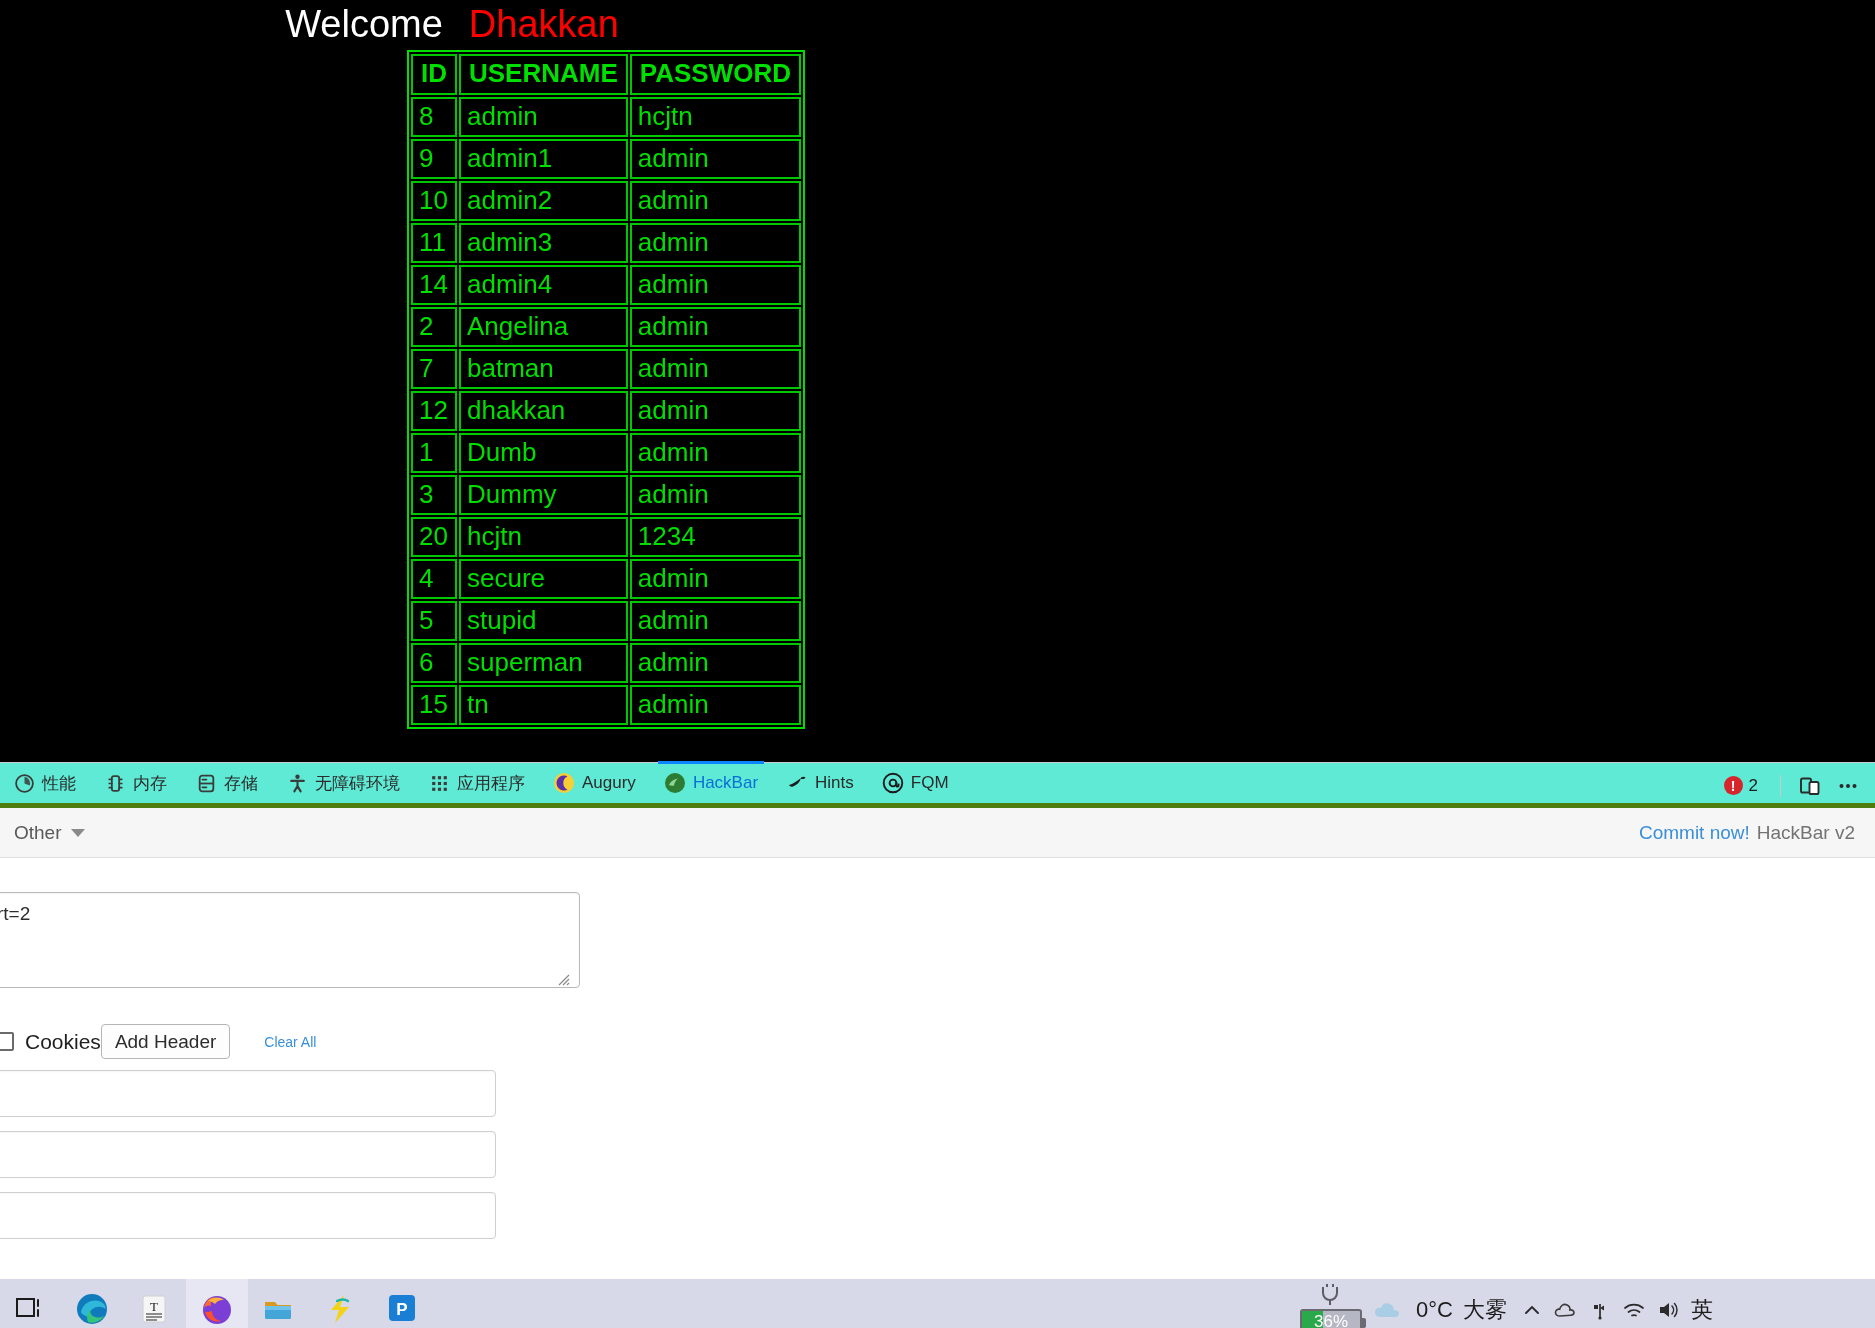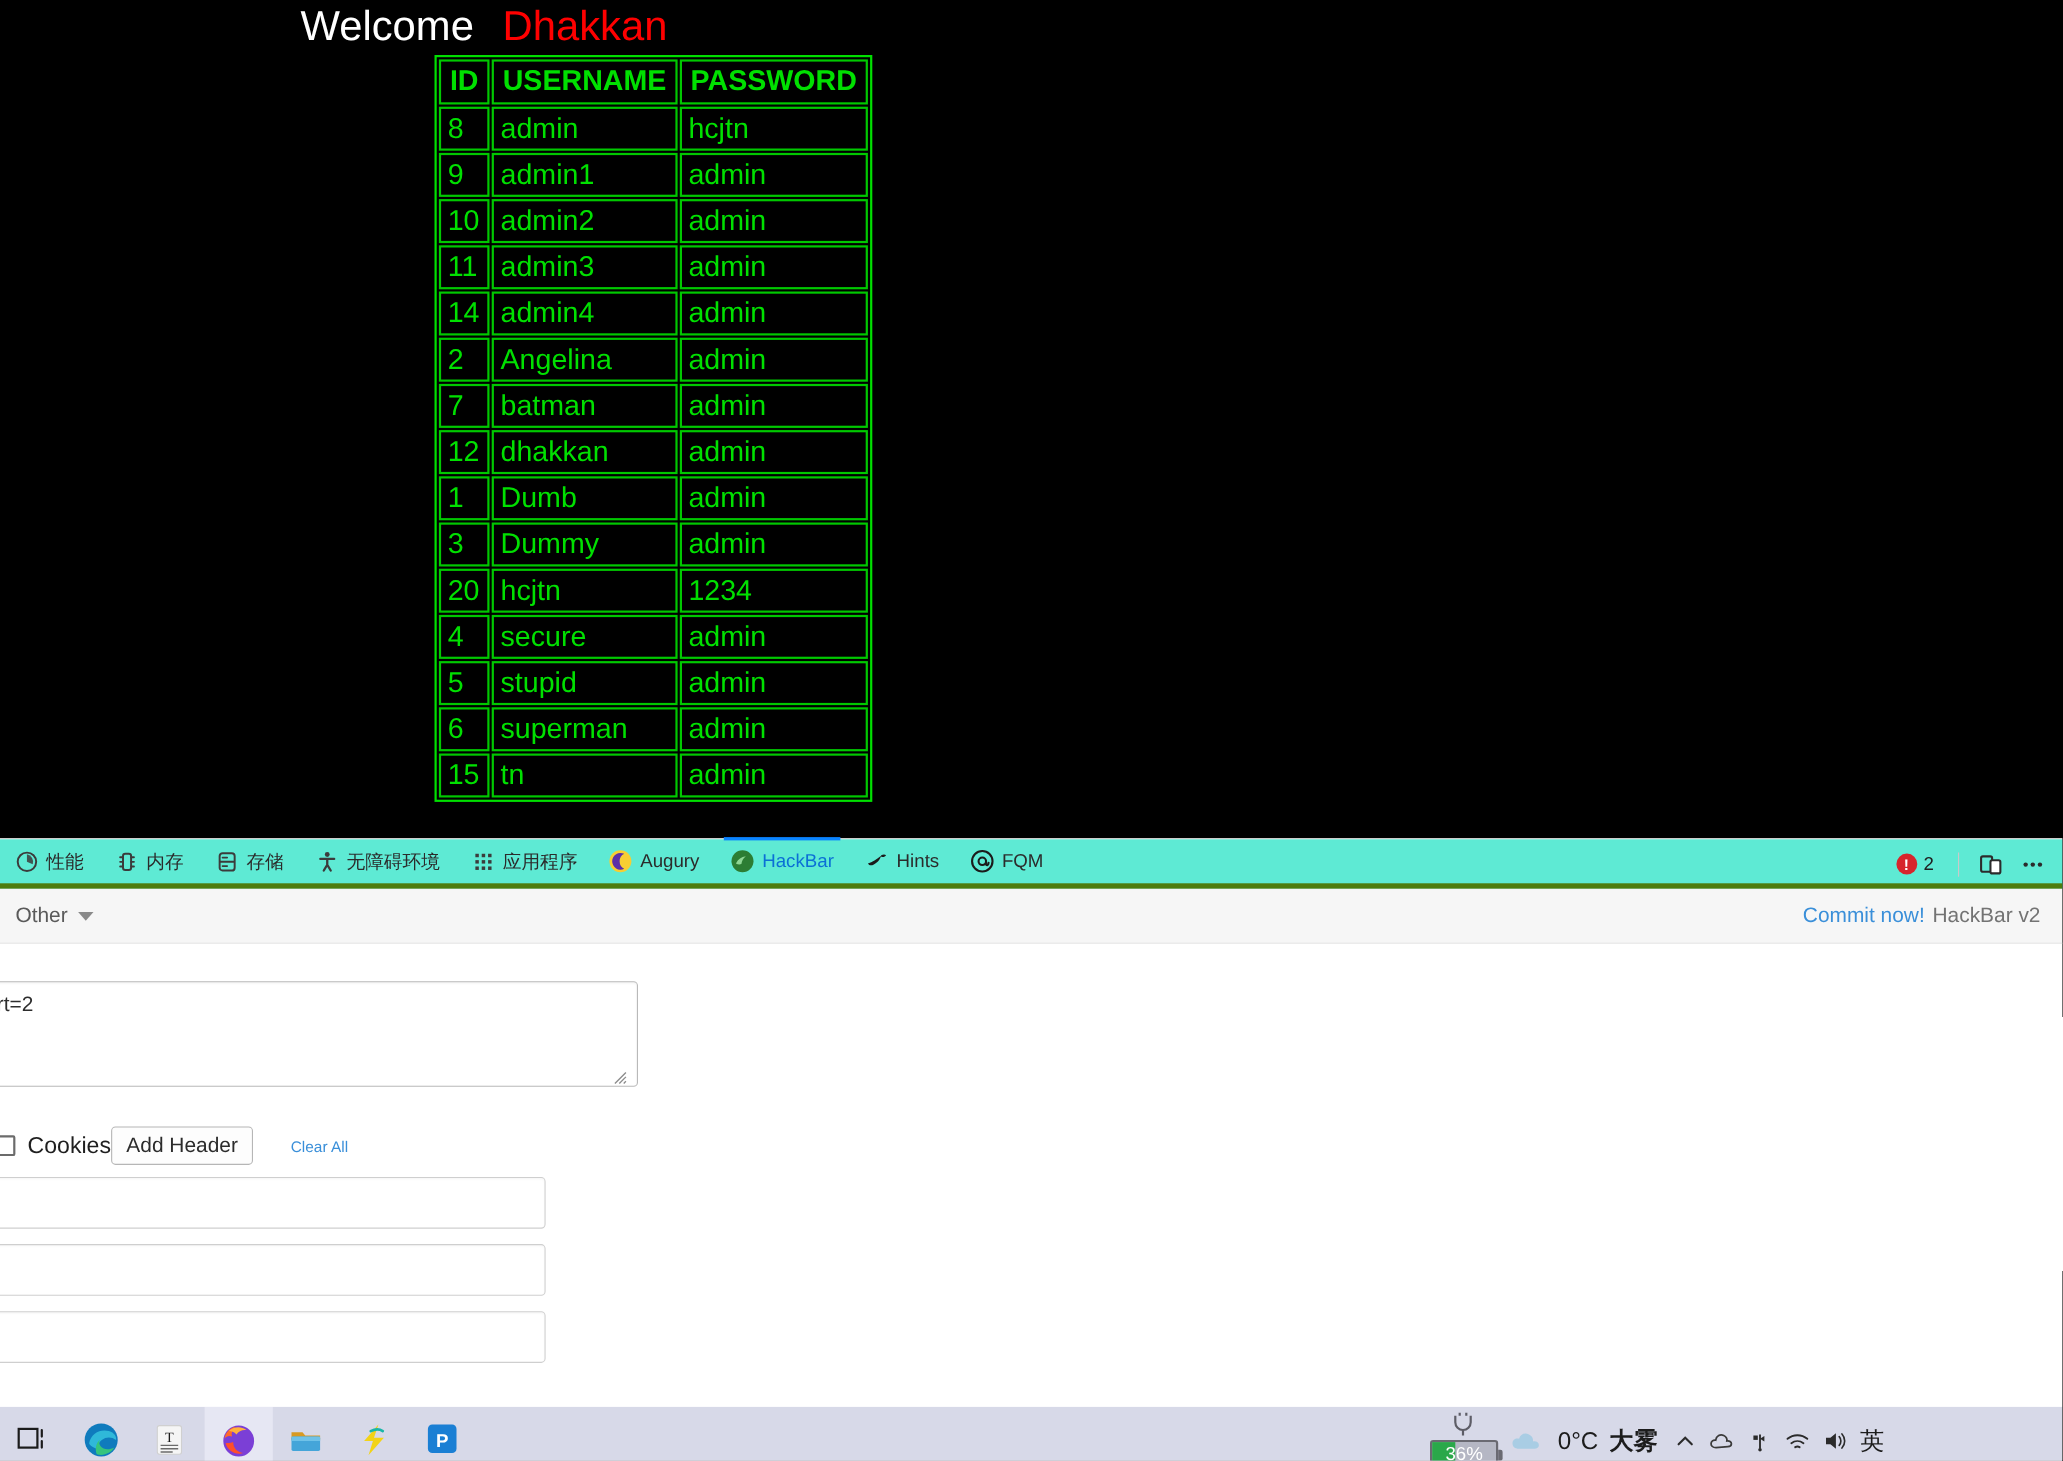--- a/index.html
+++ b/index.html
@@ -9,21 +9,21 @@
     width: 1875px; height: 1328px;
     overflow: hidden;
     background: #000;
     font-family: "Liberation Sans", sans-serif;
   }
 
   #root { position: relative; width: 1875px; height: 1328px; }
 
   
   .page {
-    position: absolute; left: 0; top: 0;
+    position: absolute; left: 12px; top: 0;
     width: 1564px; height: 762px;
     background: #000000;
     overflow: hidden;
   }
 
   .welcome-line {
     position: absolute;
     left: 0; top: 2px;
     width: 880px;
     text-align: center;
@@ -233,21 +233,21 @@
   }
   .tb-item.hot { background: #e6e7f3; }
   .tb-icon { width: 36px; height: 36px; position: relative; margin-top: 12px; }
 
   .tb-right {
     position: absolute; right: 0; top: 0;
     height: 49px; display: flex; align-items: center; gap: 0;
   }
   .tb-weather { display:flex; align-items:center; gap:10px; margin-right: 8px; margin-top: 12px; }
   .tb-temp { font-size: 22px; color: #1c1c1c; }
-  .tb-cond { font-size: 22px; color: #1c1c1c; font-weight: bold; }
+  .tb-cond { font-size: 22px; color: #1c1c1c; }
   .tray { display: flex; align-items: center; gap: 0; margin-top: 12px; }
   .tray-i { width: 34px; height: 36px; display:flex; align-items:center; justify-content:center; }
   .tb-ime { font-size: 22px; color: #1c1c1c; margin: 12px 12px 0 6px; }
 
   .battery-wrap { display:flex; align-items:center; gap:3px; margin-top: 12px; margin-right: 10px; flex-direction: column; }
   .plug { width: 26px; height: 22px; }
   .batt {
     width: 62px; height: 26px;
     border: 2px solid #6a6a72;
     border-radius: 3px;

